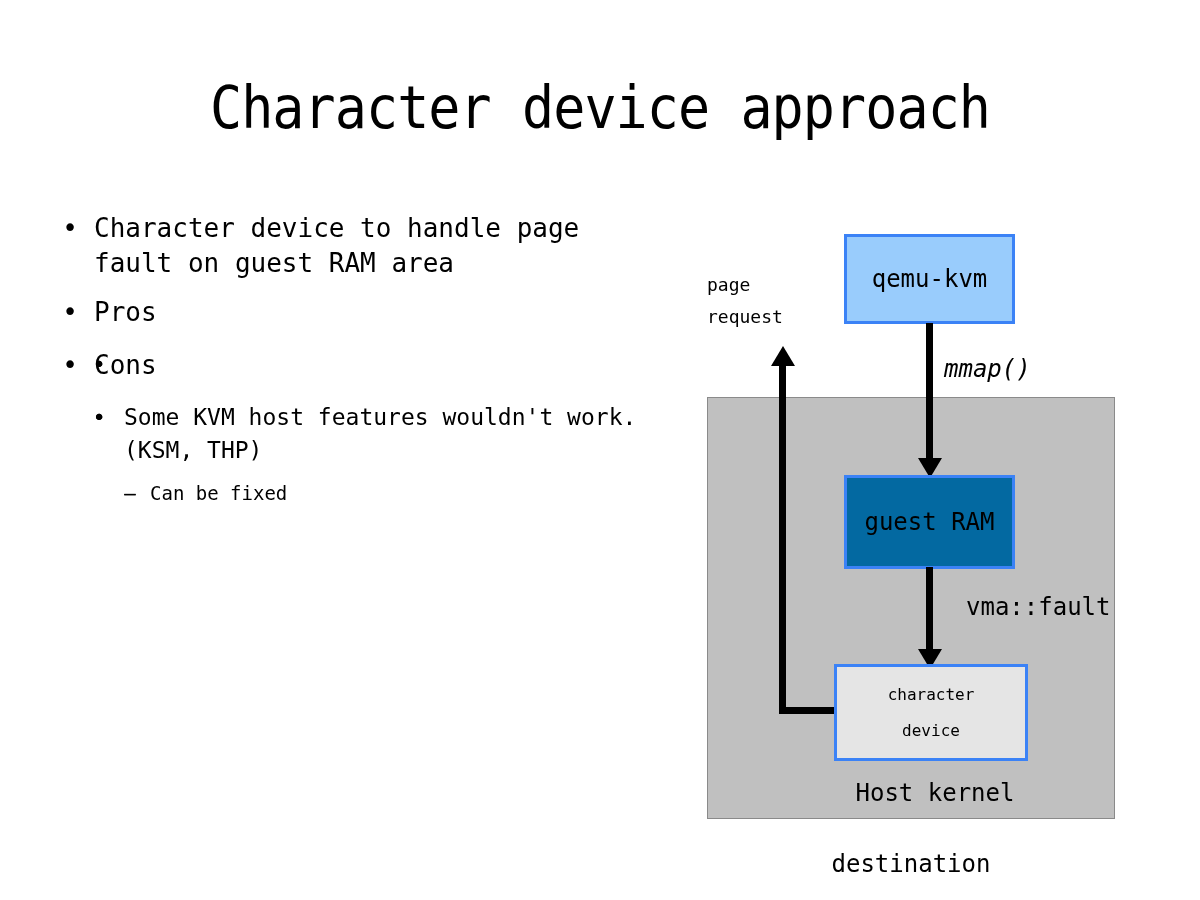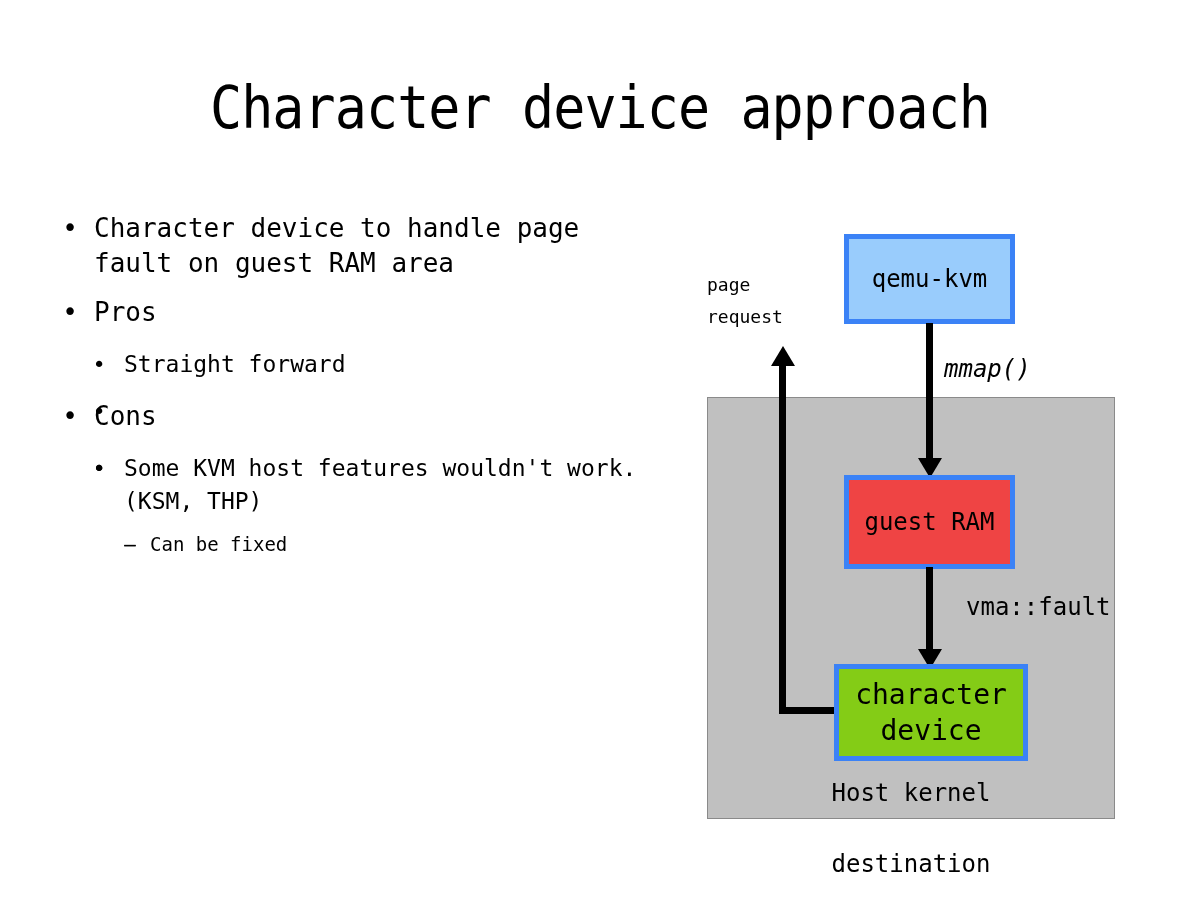--- a/index.html
+++ b/index.html
@@ -103,21 +103,21 @@
     position: absolute;
     left: 690px;
     top: 215px;
     width: 470px;
     height: 680px;
   }
   .dg { position: absolute; }
 
   .box {
     box-sizing: border-box;
-    border: 5px solid #3b82f6;
+    border: 3px solid #3b82f6;
     display: flex;
     align-items: center;
     justify-content: center;
     text-align: left;
     font-family: "DejaVu Sans Mono", "Liberation Mono", monospace;
     color: #000000;
   }
 
   #box-qemu {
     left: 154px;
@@ -136,42 +136,43 @@
     background: #c0c0c0;
     border: 1px solid #8a8a8a;
     box-sizing: border-box;
   }
 
   #box-guest-ram {
     left: 154px;
     top: 260px;
     width: 171px;
     height: 94px;
-    background: #ef4444;
+    background: #0369a1;
     font-size: 24px;
   }
 
   #box-chardev {
     left: 144px;
     top: 449px;
     width: 194px;
     height: 97px;
-    background: #84cc16;
-    font-size: 28px;
+    background: #e5e5e5;
+    font-size: 16px;
     line-height: 36px;
     flex-direction: column;
   }
 
   #label-host-kernel {
     left: 17px;
     top: 563px;
     width: 408px;
     text-align: center;
     font-size: 24px;
     line-height: 30px;
+    padding-left: 24px;
   }
 
   #label-destination {
     left: 17px;
     top: 634px;
     width: 408px;
     text-align: center;
     font-size: 24px;
     line-height: 30px;
   }
@@ -248,21 +249,20 @@
     <span class="btext">Character device to handle page fault on guest RAM area</span>
   </div>
 
   <div class="bullet lvl1 gap-m">
     <span class="marker">•</span>
     <span class="btext">Pros</span>
   </div>
 
   <div class="bullet lvl2">
     <span class="marker">•</span>
-    <span class="btext">Straight forward</span>
   </div>
 
   <div class="bullet lvl2 gap-m">
     <span class="marker">•</span>
   </div>
 
   <div class="bullet lvl1 gap-m">
     <span class="marker">•</span>
     <span class="btext">Cons</span>
   </div>

